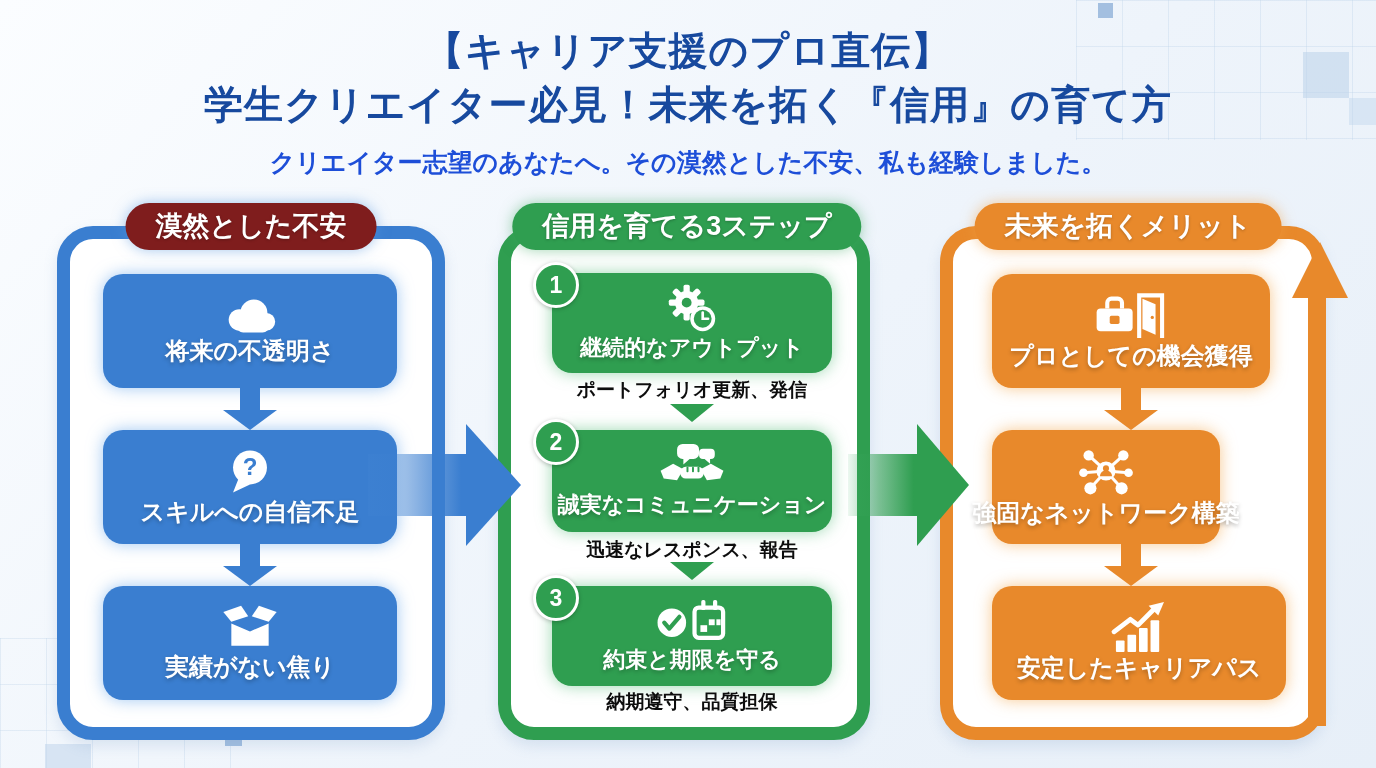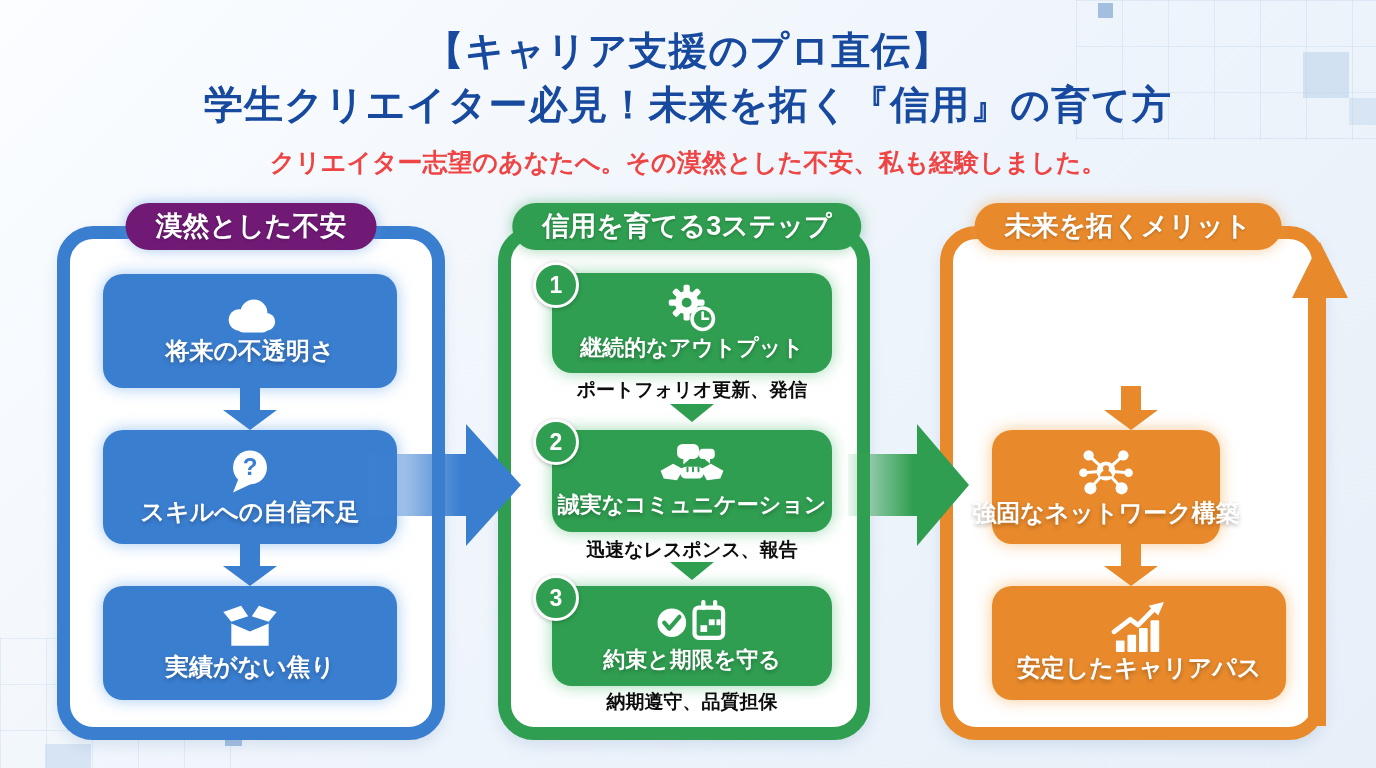--- a/index.html
+++ b/index.html
@@ -15,32 +15,32 @@
     background-image:linear-gradient(to right,rgba(150,185,220,.35) 1px,transparent 1px),
                      linear-gradient(to bottom,rgba(150,185,220,.35) 1px,transparent 1px);
     background-size:46px 46px;}
   .grid.tr{right:0;top:0;width:300px;height:140px;}
   .grid.bl{left:0;bottom:0;width:270px;height:130px;}
   .deco-sq{position:absolute;}
   
   .title{position:absolute;left:0;width:1376px;text-align:center;
     color:#17499e;font-weight:800;font-size:39px;letter-spacing:1px;}
   .subtitle{position:absolute;left:0;width:1376px;text-align:center;
-    color:#ef4444;font-weight:700;font-size:25px;}
+    color:#1d4ed8;font-weight:700;font-size:25px;}
   
   .col{position:absolute;top:226px;height:514px;background:#fff;border-radius:36px;
     border:13px solid;box-sizing:border-box;z-index:10;
     box-shadow:0 6px 14px rgba(100,140,190,.18);}
   .col.blue{border-color:#3a7ed0;}
   .col.green{border-color:#2f9e50;}
   .col.orange{border-color:#e8892b;}
   .pill{position:absolute;top:203px;height:47px;line-height:47px;border-radius:26px;
     padding:0 30px;color:#fff;font-weight:800;font-size:27px;z-index:25;
     text-shadow:0 1px 3px rgba(0,0,0,.25);transform:translateX(-50%);white-space:nowrap;}
-  .pill.blue{background:#701a75;box-shadow:0 0 14px rgba(88,151,222,.55);}
+  .pill.blue{background:#7f1d1d;box-shadow:0 0 14px rgba(88,151,222,.55);}
   .pill.green{background:#2f9e50;box-shadow:0 0 14px rgba(64,170,100,.5);}
   .pill.orange{background:#e8892b;box-shadow:0 0 14px rgba(240,160,70,.55);}
   
   .fbox{position:absolute;border-radius:20px;z-index:20;display:flex;flex-direction:column;
     align-items:center;justify-content:center;gap:0;box-sizing:border-box;}
   .fbox.blue{background:#3a7ed0;box-shadow:0 0 16px rgba(110,170,235,.65);}
   .fbox.green{background:#2f9e50;box-shadow:0 0 16px rgba(90,190,125,.6);}
   .fbox.orange{background:#e8892b;box-shadow:0 0 16px rgba(243,170,85,.65);}
   .fbox .lbl{color:#fff;font-weight:800;text-align:center;
     text-shadow:0 2px 4px rgba(0,0,0,.28);white-space:nowrap;}
@@ -215,20 +215,35 @@
   <div class="caption" style="left:532px;top:689px;">納期遵守、品質担保</div>
 
   <div class="hshaft green" style="left:848px;width:69px;"></div>
   <div class="hhead green" style="left:917px;"></div>
 
   <div class="col orange" style="left:940px;width:385px;"></div>
   <div class="pill orange" style="left:1128px;">未来を拓くメリット</div>
   <div class="rise-shaft"></div>
   <div class="rise-head"></div>
 
+  <div class="fbox orange" style="left:992px;top:274px;width:278px;height:114px;">
+    <span class="ic">
+      <svg width="72" height="50" viewBox="0 0 88 60">
+          <g fill="#fff">
+            <path d="M15,22 v-7 a5,5 0 0 1 5,-5 h8 a5,5 0 0 1 5,5 v7" stroke="#fff" stroke-width="5" fill="none"></path>
+            <rect x="2" y="22" width="44" height="28" rx="5"></rect>
+            <path d="M54,58 v-52 h28 v52" stroke="#fff" stroke-width="5" fill="none"></path>
+            <polygon points="58,10 74,17 74,54 58,47"></polygon>
+          </g>
+          <rect x="18" y="31" width="12" height="10" rx="2" fill="#e8892b"></rect>
+          <circle cx="70" cy="33" r="2" fill="#e8892b"></circle>
+        </svg>
+    </span>
+    <span class="lbl">プロとしての機会獲得</span>
+  </div>
   <div class="vshaft orange" style="left:1121px;top:386px;height:24px;"></div>
   <div class="vhead orange" style="left:1104px;top:410px;"></div>
 
   <div class="fbox orange" style="left:992px;top:430px;width:228px;height:114px;">
     <span class="ic">
       <svg width="56" height="52" viewBox="0 0 64 60">
           <g stroke="#fff" stroke-width="3.5">
             <line x1="32" y1="30" x2="12" y2="12"></line>
             <line x1="32" y1="30" x2="52" y2="12"></line>
             <line x1="32" y1="30" x2="58" y2="32"></line>

